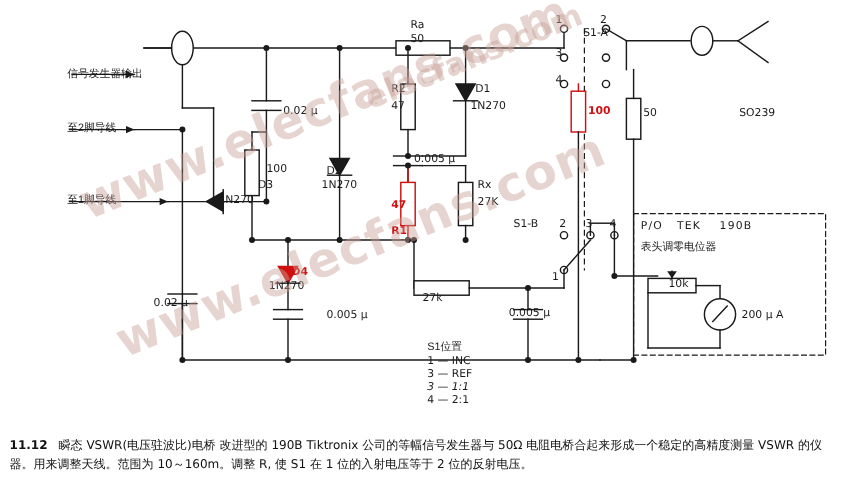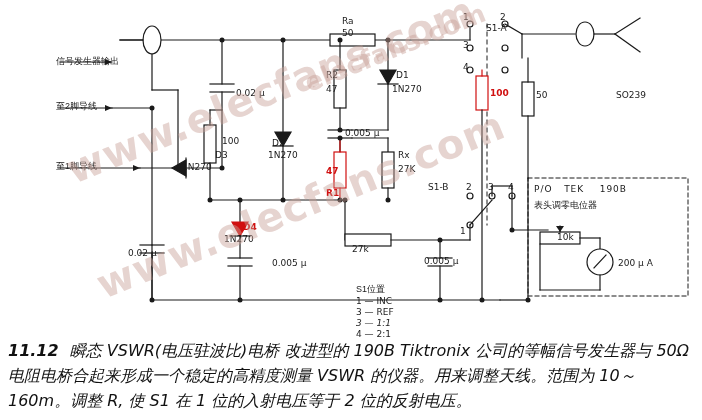--- a/index.html
+++ b/index.html
@@ -15,22 +15,22 @@
   .lbl.cn{font-family:Liberation Sans, sans-serif;text-align:right;}
   .lbl.red{color:#d01010;font-weight:bold;}
   .wm{position:absolute;color:rgba(200,160,150,0.45);font-weight:bold;
       transform:rotate(-22deg);transform-origin:left top;white-space:nowrap;
       pointer-events:none;}
   .wm1{left:60px;top:150px;font-size:40px;letter-spacing:1px;}
   .wm2{left:90px;top:265px;font-size:40px;letter-spacing:1px;}
   .wm3{left:300px;top:70px;font-size:26px;}
   .wm-small{left:560px;top:385px;font-size:9px;color:rgba(150,150,150,0.8);
             transform:none;font-weight:normal;}
-  .caption{position:absolute;left:8px;top:339px;width:686px;font-size:16px;
-           color:#111;line-height:1.55;font-style:italic;}
+  .caption{position:absolute;left:8px;top:364px;width:686px;font-size:10px;
+           color:#111;line-height:1.55;}
   .caption b{font-weight:bold;}
 </style>
 </head>
 <body>
 
 <div id="sheet">
 
   <svg class="circuit" viewBox="0 0 702 360">
     <g stroke="#1a1a1a" stroke-width="1.2" fill="none" stroke-linecap="square">
 

